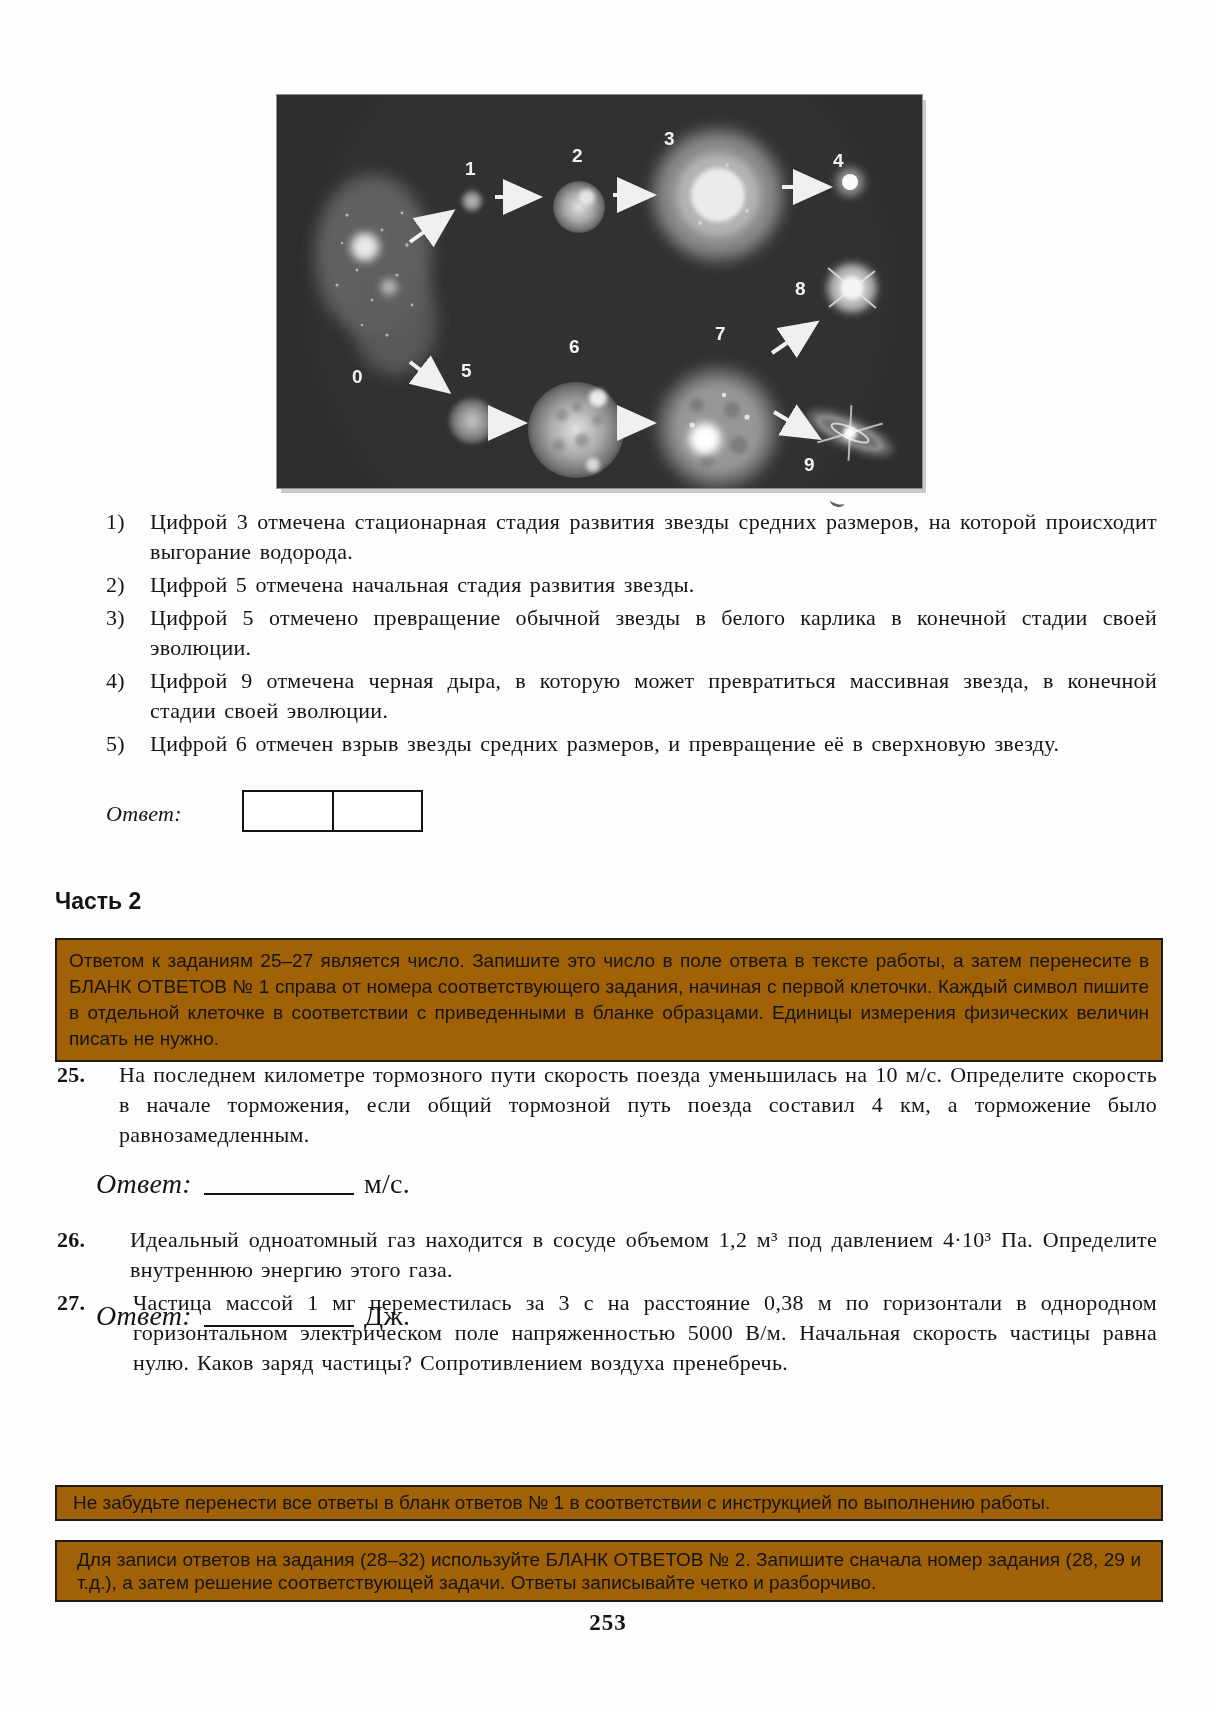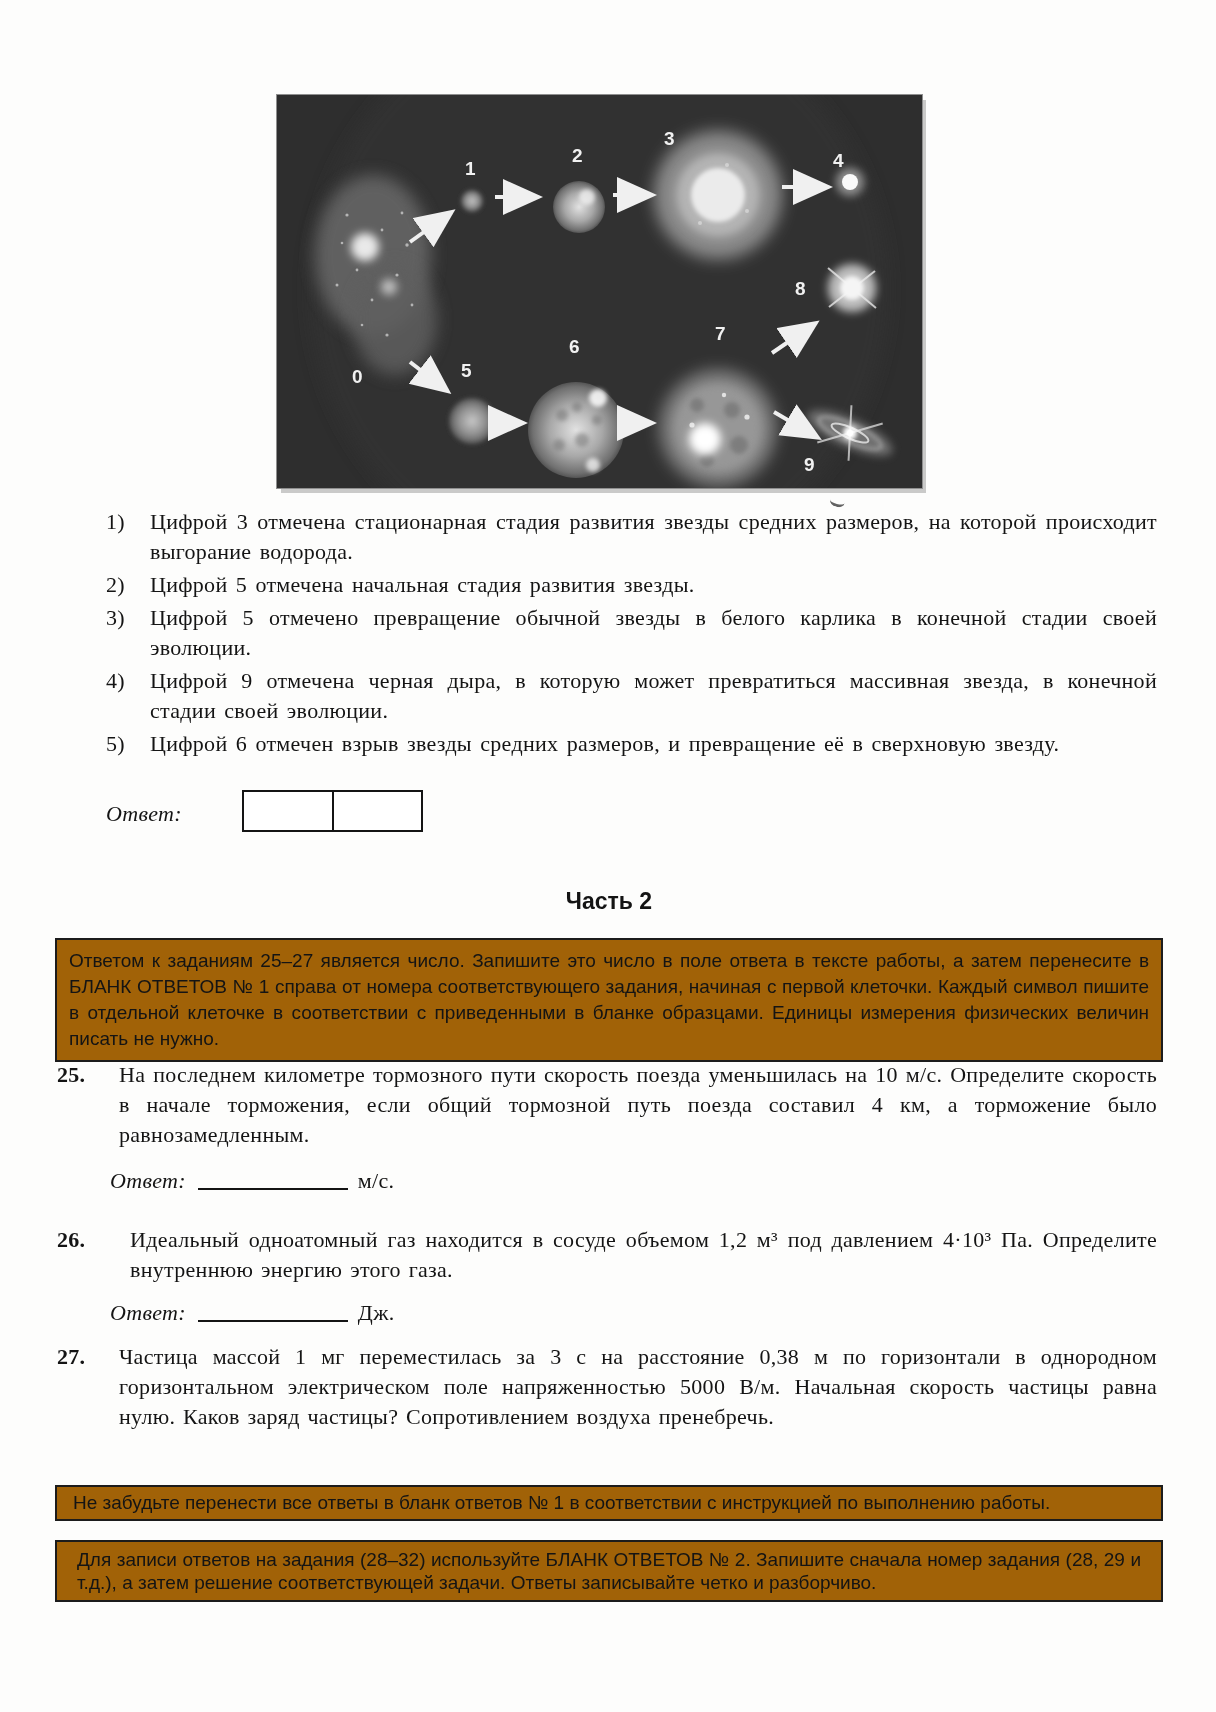--- a/index.html
+++ b/index.html
@@ -35,40 +35,40 @@
   .answer-label.top{left:106px;top:801px;}
   .answer-box{
     position:absolute;left:242px;top:790px;width:181px;height:42px;
     border:2px solid #141414;display:flex;box-sizing:border-box;
     background:#fff;
   }
   .answer-box .cell{flex:1;}
   .answer-box .cell:first-child{border-right:2px solid #141414;}
   
   .part2-title{
-    position:absolute;left:55px;top:888px;width:1108px;text-align:center;
+    position:absolute;left:55px;top:888px;width:1108px;text-align:left;
     font-family:"Liberation Sans","DejaVu Sans",sans-serif;
     font-weight:bold;font-size:23px;
   }
   .note-box{
     position:absolute;left:55px;width:1108px;box-sizing:border-box;
     border:2px solid #1c1c1c;background:#a16207;
     font-family:"Liberation Sans","DejaVu Sans",sans-serif;
     text-align:justify;
   }
   .note-box.box1{top:938px;font-size:19px;line-height:26px;padding:8px 12px;}
   .note-box.box2{top:1485px;font-size:19px;line-height:22px;padding:5px 16px;}
   .note-box.box3{top:1540px;font-size:19px;line-height:23px;padding:6px 20px;}
   
   .problem{position:absolute;left:57px;width:1100px;display:flex;
     font-size:22px;line-height:30px;letter-spacing:.3px;word-spacing:2px;}
   .problem .pnum{flex:0 0 62px;font-weight:bold;}
   .problem .ptxt{flex:1;text-align:justify;}
-  .p25{top:1060px;} .p26{top:1225px;gap:11px;} .p27{top:1342px;}
-  .answer-row{position:absolute;left:110px;font-size:22px;letter-spacing:.3px;}
+  .p25{top:1060px;} .p26{top:1225px;gap:11px;} .p27{top:1288px;gap:14px;}
+  .answer-row{position:absolute;left:96px;font-size:28px;letter-spacing:.3px;}
   .answer-row.r25{top:1168px;} .answer-row.r26{top:1300px;} .answer-row.r27{top:1438px;margin-top:42px;}
   .answer-row .lbl{font-style:italic;}
   .blank{display:inline-block;height:20px;border-bottom:2px solid #141414;
     margin:0 10px -2px 12px;}
   .blank.w150{width:150px;} .blank.w95{width:95px;}
   
   .page-number{position:absolute;left:0;top:1610px;width:1216px;text-align:center;
     font-weight:bold;font-size:23px;letter-spacing:1px;}
 </style>
 </head>
@@ -281,13 +281,14 @@
     <span class="pnum">27.</span>
     <span class="ptxt">Частица массой 1 мг переместилась за 3 с на расстояние 0,38 м по горизонтали в однородном горизонтальном электрическом поле напряженностью 5000 В/м. Начальная скорость частицы равна нулю. Каков заряд частицы? Сопротивлением воздуха пренебречь.</span>
   </div>
   <div class="answer-row r27">
     <span class="lbl">Ответ:</span><span class="blank w95"></span><span>· 10⁻¹¹ Кл.</span>
   </div>
 
   <div class="note-box box2">Не забудьте перенести все ответы в бланк ответов № 1 в соответствии с инструкцией по выполнению работы.</div>
   <div class="note-box box3">Для записи ответов на задания (28–32) используйте БЛАНК ОТВЕТОВ № 2. Запишите сначала номер задания (28, 29 и т.д.), а затем решение соответствующей задачи. Ответы записывайте четко и разборчиво.</div>
 
+  <div class="page-number">253</div>
 </div>
 
 </body></html>

